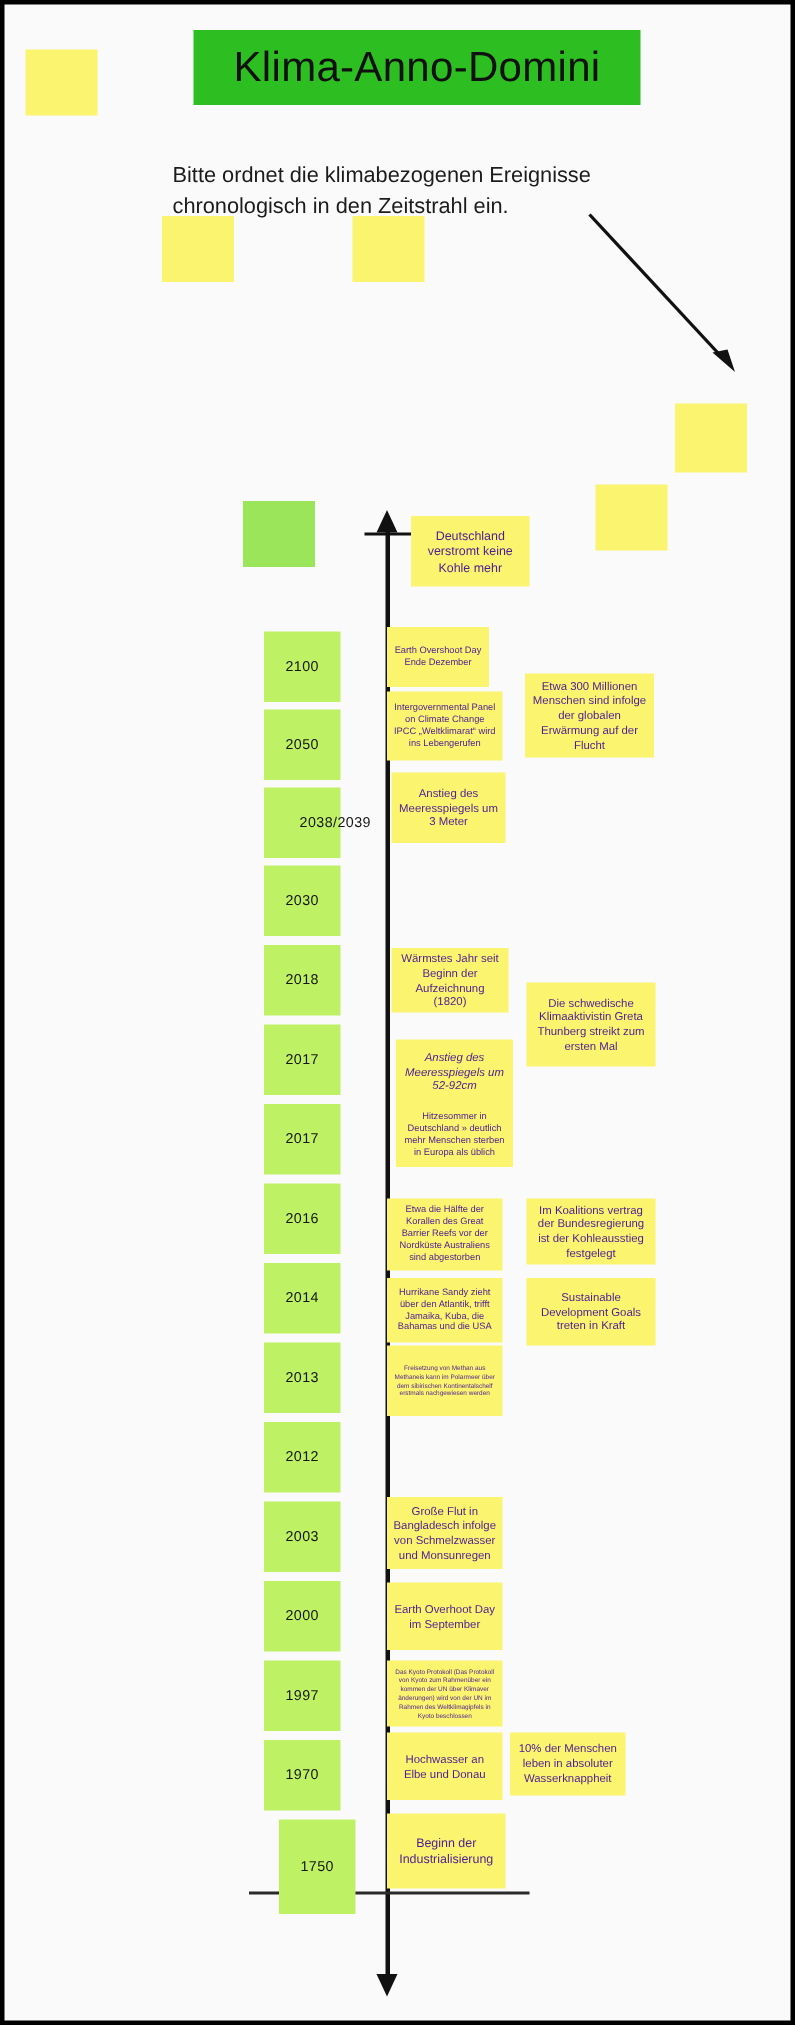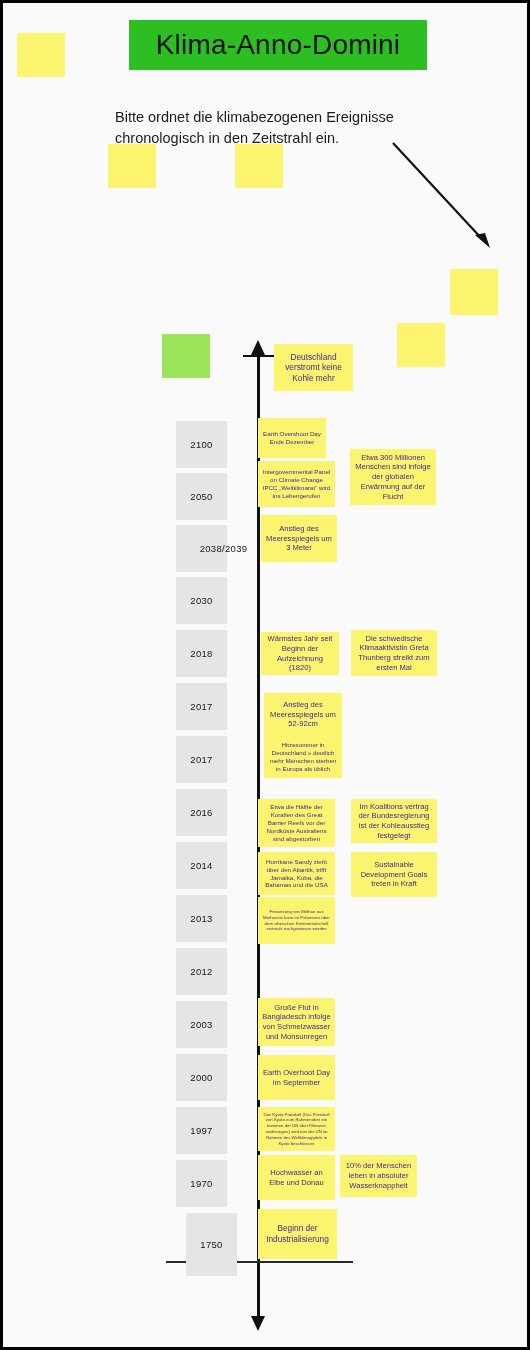--- a/index.html
+++ b/index.html
@@ -31,21 +31,21 @@
   #instruction{
     left:112px;top:104px;width:360px;
     font-size:14.5px;line-height:1.45;color:#1c1c1c;
   }
 
   
   .blank-note{background:#faf46e;}
 
   
   .year-card{
-    background:#e5e5e5;
+    background:#bef264;
     display:flex;align-items:center;justify-content:center;
     color:#161616;font-size:9.5px;letter-spacing:.3px;
   }
   .green-blank{background:#9be55a;}
 
   
   .note{
     background:#faf46e;
     display:flex;align-items:center;justify-content:center;
     text-align:center;
@@ -168,21 +168,21 @@
     </div>
   <div class="abs note n-sm" style="left:255px;top:458px;width:77px;height:46px;">
       <span>Intergovernmental Panel on Climate Change IPCC „Weltklimarat“ wird ins Lebengerufen</span>
     </div>
   <div class="abs note n-md" style="left:258px;top:512px;width:76px;height:47px;">
       <span>Anstieg des Meeresspiegels um 3 Meter</span>
     </div>
   <div class="abs note n-md" style="left:258px;top:629px;width:78px;height:43px;">
       <span>Wärmstes Jahr seit Beginn der Aufzeichnung (1820)</span>
     </div>
-  <div class="abs note n-md" style="left:261px;top:690px;width:78px;height:43px;">
+  <div class="abs note n-md" style="left:261px;top:690px;width:78px;height:43px;font-style:italic;">
       <span>Anstieg des Meeresspiegels um 52-92cm</span>
     </div>
   <div class="abs note n-sm" style="left:261px;top:733px;width:78px;height:42px;">
       <span>Hitzesommer in Deutschland » deutlich mehr Menschen sterben in Europa als üblich</span>
     </div>
   <div class="abs note n-sm" style="left:255px;top:796px;width:77px;height:48px;">
       <span>Etwa die Hälfte der Korallen des Great Barrier Reefs vor der Nordküste Australiens sind abgestorben</span>
     </div>
   <div class="abs note n-sm" style="left:255px;top:849px;width:77px;height:43px;">
       <span>Hurrikane Sandy zieht über den Atlantik, trifft Jamaika, Kuba, die Bahamas und die USA</span>
@@ -202,21 +202,21 @@
   <div class="abs note n-md" style="left:255px;top:1152px;width:77px;height:45px;">
       <span>Hochwasser an Elbe und Donau</span>
     </div>
   <div class="abs note n-lg" style="left:255px;top:1206px;width:79px;height:50px;">
       <span>Beginn der Industrialisierung</span>
     </div>
 
   <div class="abs note n-md" style="left:347px;top:446px;width:86px;height:56px;">
       <span>Etwa 300 Millionen Menschen sind infolge der globalen Erwärmung auf der Flucht</span>
     </div>
-  <div class="abs note n-md" style="left:348px;top:627px;width:86px;height:46px;">
+  <div class="abs note n-md" style="left:348px;top:652px;width:86px;height:56px;">
       <span>Die schwedische Klimaaktivistin Greta Thunberg streikt zum ersten Mal</span>
     </div>
   <div class="abs note n-md" style="left:348px;top:796px;width:86px;height:44px;">
       <span>Im Koalitions vertrag der Bundesregierung ist der Kohleausstieg festgelegt</span>
     </div>
   <div class="abs note n-md" style="left:348px;top:849px;width:86px;height:45px;">
       <span>Sustainable Development Goals treten in Kraft</span>
     </div>
   <div class="abs note n-md" style="left:337px;top:1152px;width:77px;height:42px;">
       <span>10% der Menschen leben in absoluter Wasserknappheit</span>

